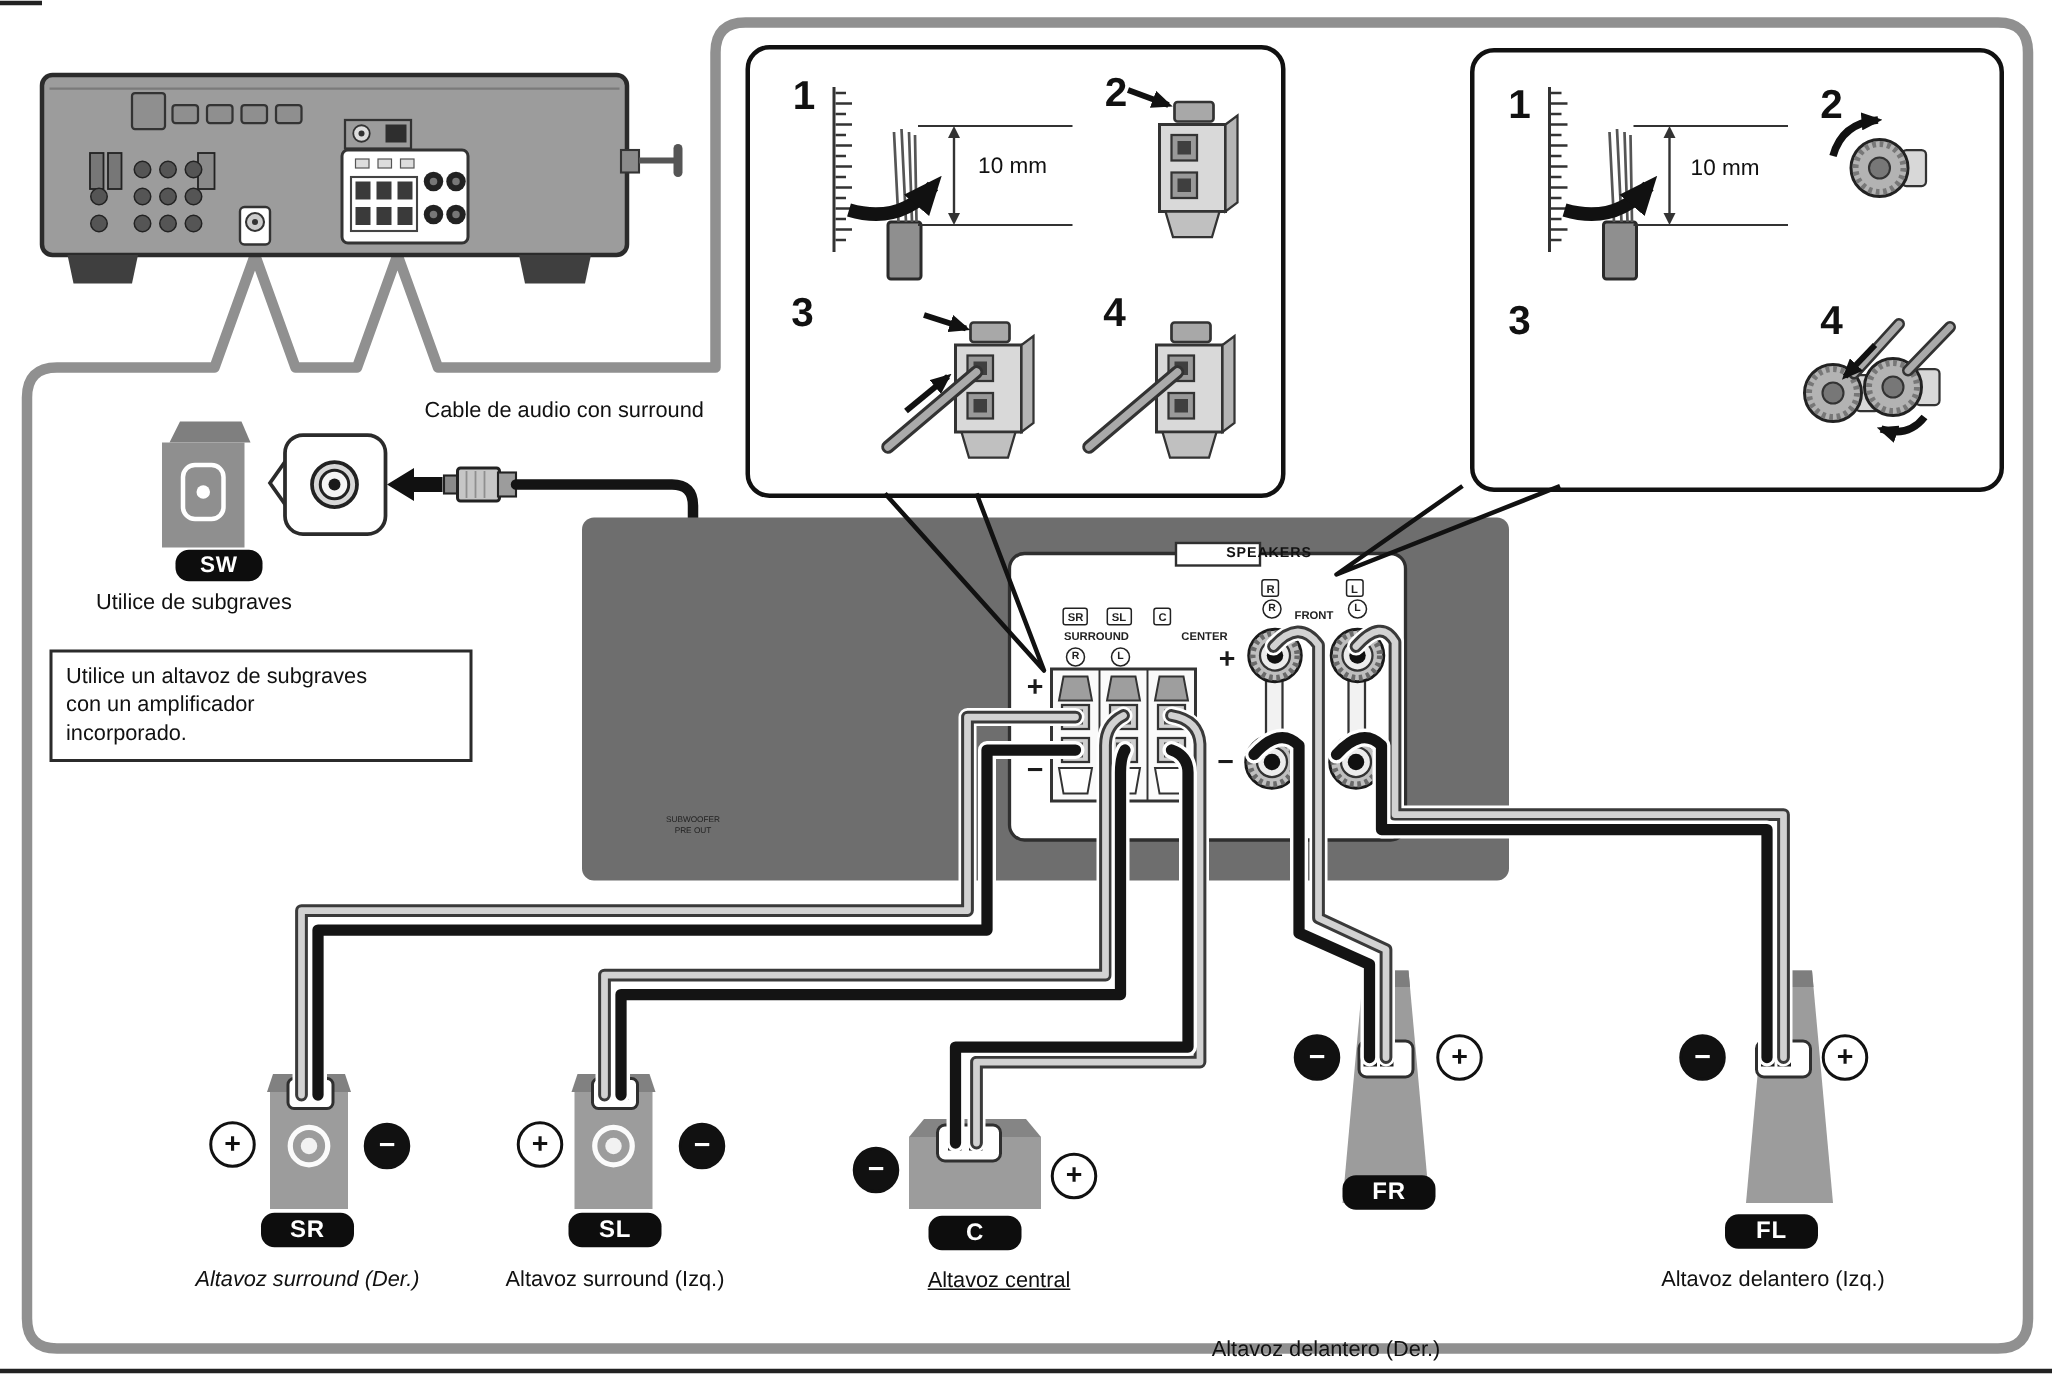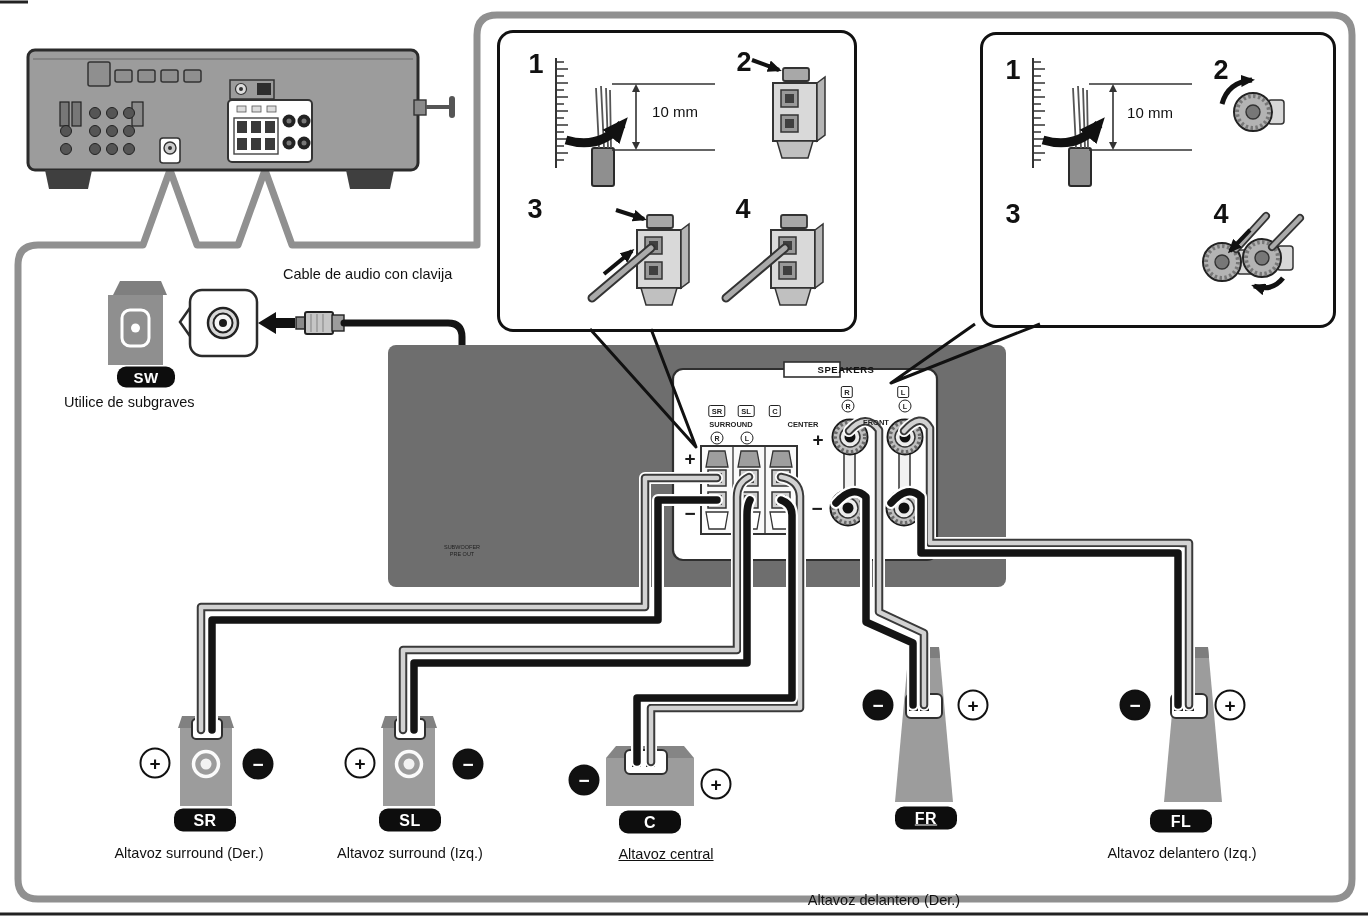--- a/index.html
+++ b/index.html
@@ -38,20 +38,23 @@
   .tiny{font-size:5.5px;line-height:1;color:#222;}
 </style>
 </head>
 <body>
 
 <div id="canvas">
 
   <div class="stepbox" style="left:497px;top:30px;width:354px;height:296px;"></div>
   <div class="stepbox" style="left:980px;top:32px;width:350px;height:290px;"></div>
 
+  <div class="notebox">Utilice un altavoz de subgraves
+con un amplificador
+incorporado.</div>
 
   <svg width="1368" height="917" viewBox="0 0 1368 917" style="z-index:2;">
     <defs>
       <marker id="ahS" markerUnits="userSpaceOnUse" markerWidth="14" markerHeight="12" refX="11" refY="6" orient="auto">
         <path d="M0,0 L14,6 L0,12 Z" fill="#111"></path>
       </marker>
       <marker id="ahB" markerUnits="userSpaceOnUse" markerWidth="26" markerHeight="26" refX="17" refY="13" orient="auto">
         <path d="M0,2 L26,13 L0,24 Z" fill="#111"></path>
       </marker>
       <path id="w-sr-g" d="M717 478 L645 478 L645 607 L201 607 L201 730"></path>
@@ -416,21 +419,21 @@
       <g>
         <use href="#w-fl-g" class="wh"></use>
           <use href="#w-fl-g" class="wo"></use>
           <use href="#w-fl-g" class="wc"></use>
         <use href="#w-fl-b" class="wh"></use>
           <use href="#w-fl-b" class="wb"></use>
       </g>
     </g>
   </svg>
 
-  <span class="txt cap" style="left:283px;top:266px;">Cable de audio con clavija</span>
+  <span class="txt cap" style="left:283px;top:266px;">Cable de audio con surround</span>
 
   <span class="badge sw ctr" style="left:146px;top:377px;">SW</span>
   <span class="txt cap" style="left:64px;top:394px;">Utilice de subgraves</span>
 
   <span class="txt stepnum ctr" style="left:536px;top:64px;">1</span>
   <span class="txt stepnum ctr" style="left:744px;top:62px;">2</span>
   <span class="txt stepnum ctr" style="left:535px;top:209px;">3</span>
   <span class="txt stepnum ctr" style="left:743px;top:209px;">4</span>
   <span class="txt dim ctr" style="left:675px;top:111px;">10 mm</span>
 
@@ -447,21 +450,21 @@
   <span class="txt tlabel ctr" style="left:731px;top:424px;">SURROUND</span>
   <span class="txt tlabel ctr" style="left:779px;top:424px;padding-left:48px;">CENTER</span>
   <span class="circ abs ctr" style="left:717px;top:438px;z-index:3;">R</span>
   <span class="circ abs ctr" style="left:747px;top:438px;z-index:3;">L</span>
   <span class="txt sign ctr" style="left:690px;top:459px;">+</span>
   <span class="txt sign ctr" style="left:690px;top:514px;">−</span>
 
   <span class="txt mbox ctr" style="left:847px;top:392px;">R</span>
   <span class="txt mbox ctr" style="left:903px;top:392px;">L</span>
   <span class="circ abs ctr" style="left:848px;top:406px;z-index:3;">R</span>
-  <span class="txt tlabel ctr" style="left:876px;top:422px;">FRONT</span>
+  <span class="txt tlabel ctr" style="left:876px;top:410px;">FRONT</span>
   <span class="circ abs ctr" style="left:905px;top:406px;z-index:3;">L</span>
   <span class="txt sign ctr" style="left:818px;top:440px;">+</span>
   <span class="txt sign ctr" style="left:817px;top:509px;">−</span>
 
   <span class="txt tiny ctr" style="left:462px;top:548px;">SUBWOOFER</span>
   <span class="txt tiny ctr" style="left:462px;top:555px;">PRE OUT</span>
 
   <span class="pol plus ctr" style="left:155px;top:763px;">+</span>
   <span class="pol minus ctr" style="left:258px;top:764px;">−</span>
   <span class="pol plus ctr" style="left:360px;top:763px;">+</span>
@@ -469,22 +472,22 @@
   <span class="pol minus ctr" style="left:584px;top:780px;">−</span>
   <span class="pol plus ctr" style="left:716px;top:784px;">+</span>
   <span class="pol minus ctr" style="left:878px;top:705px;">−</span>
   <span class="pol plus ctr" style="left:973px;top:705px;">+</span>
   <span class="pol minus ctr" style="left:1135px;top:705px;">−</span>
   <span class="pol plus ctr" style="left:1230px;top:705px;">+</span>
 
   <span class="badge ctr" style="left:205px;top:820px;">SR</span>
   <span class="badge ctr" style="left:410px;top:820px;">SL</span>
   <span class="badge ctr" style="left:650px;top:822px;">C</span>
-  <span class="badge ctr" style="left:926px;top:818px;text-decoration:underline;">FR</span>
+  <span class="badge ctr" style="left:926px;top:795px;">FR</span>
   <span class="badge ctr" style="left:1181px;top:821px;">FL</span>
 
-  <span class="txt cap ctr" style="left:189px;top:853px;">Altavoz surround (Der.)</span>
+  <span class="txt cap ctr" style="left:205px;top:853px;font-style:italic;">Altavoz surround (Der.)</span>
   <span class="txt cap ctr" style="left:410px;top:853px;">Altavoz surround (Izq.)</span>
   <span class="txt cap ctr" style="left:666px;top:854px;text-decoration:underline;">Altavoz central</span>
   <span class="txt cap ctr" style="left:884px;top:853px;margin-top:47px;">Altavoz delantero (Der.)</span>
   <span class="txt cap ctr" style="left:1182px;top:853px;text-align:right;">Altavoz delantero (Izq.)</span>
 
 </div>
 
 </body></html>

